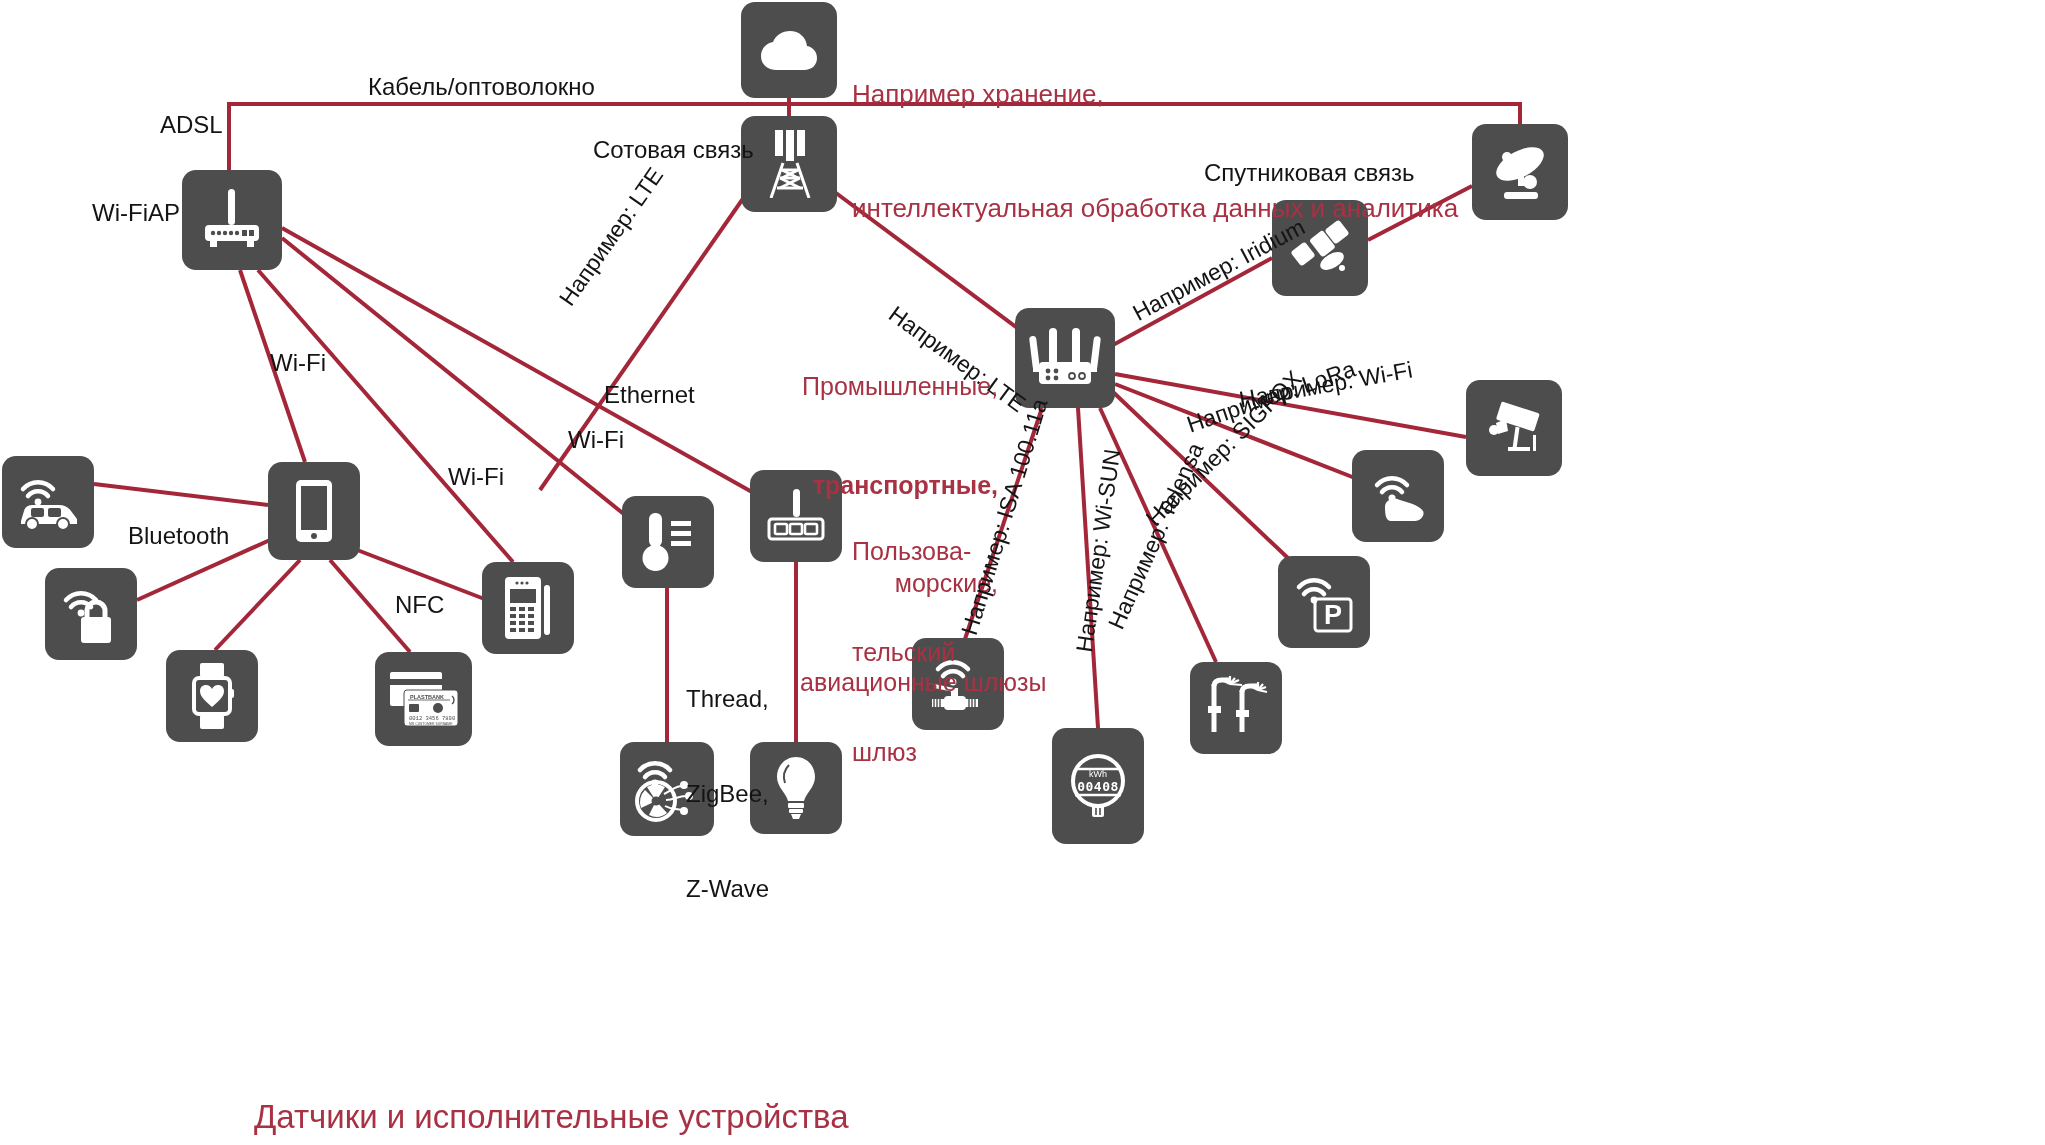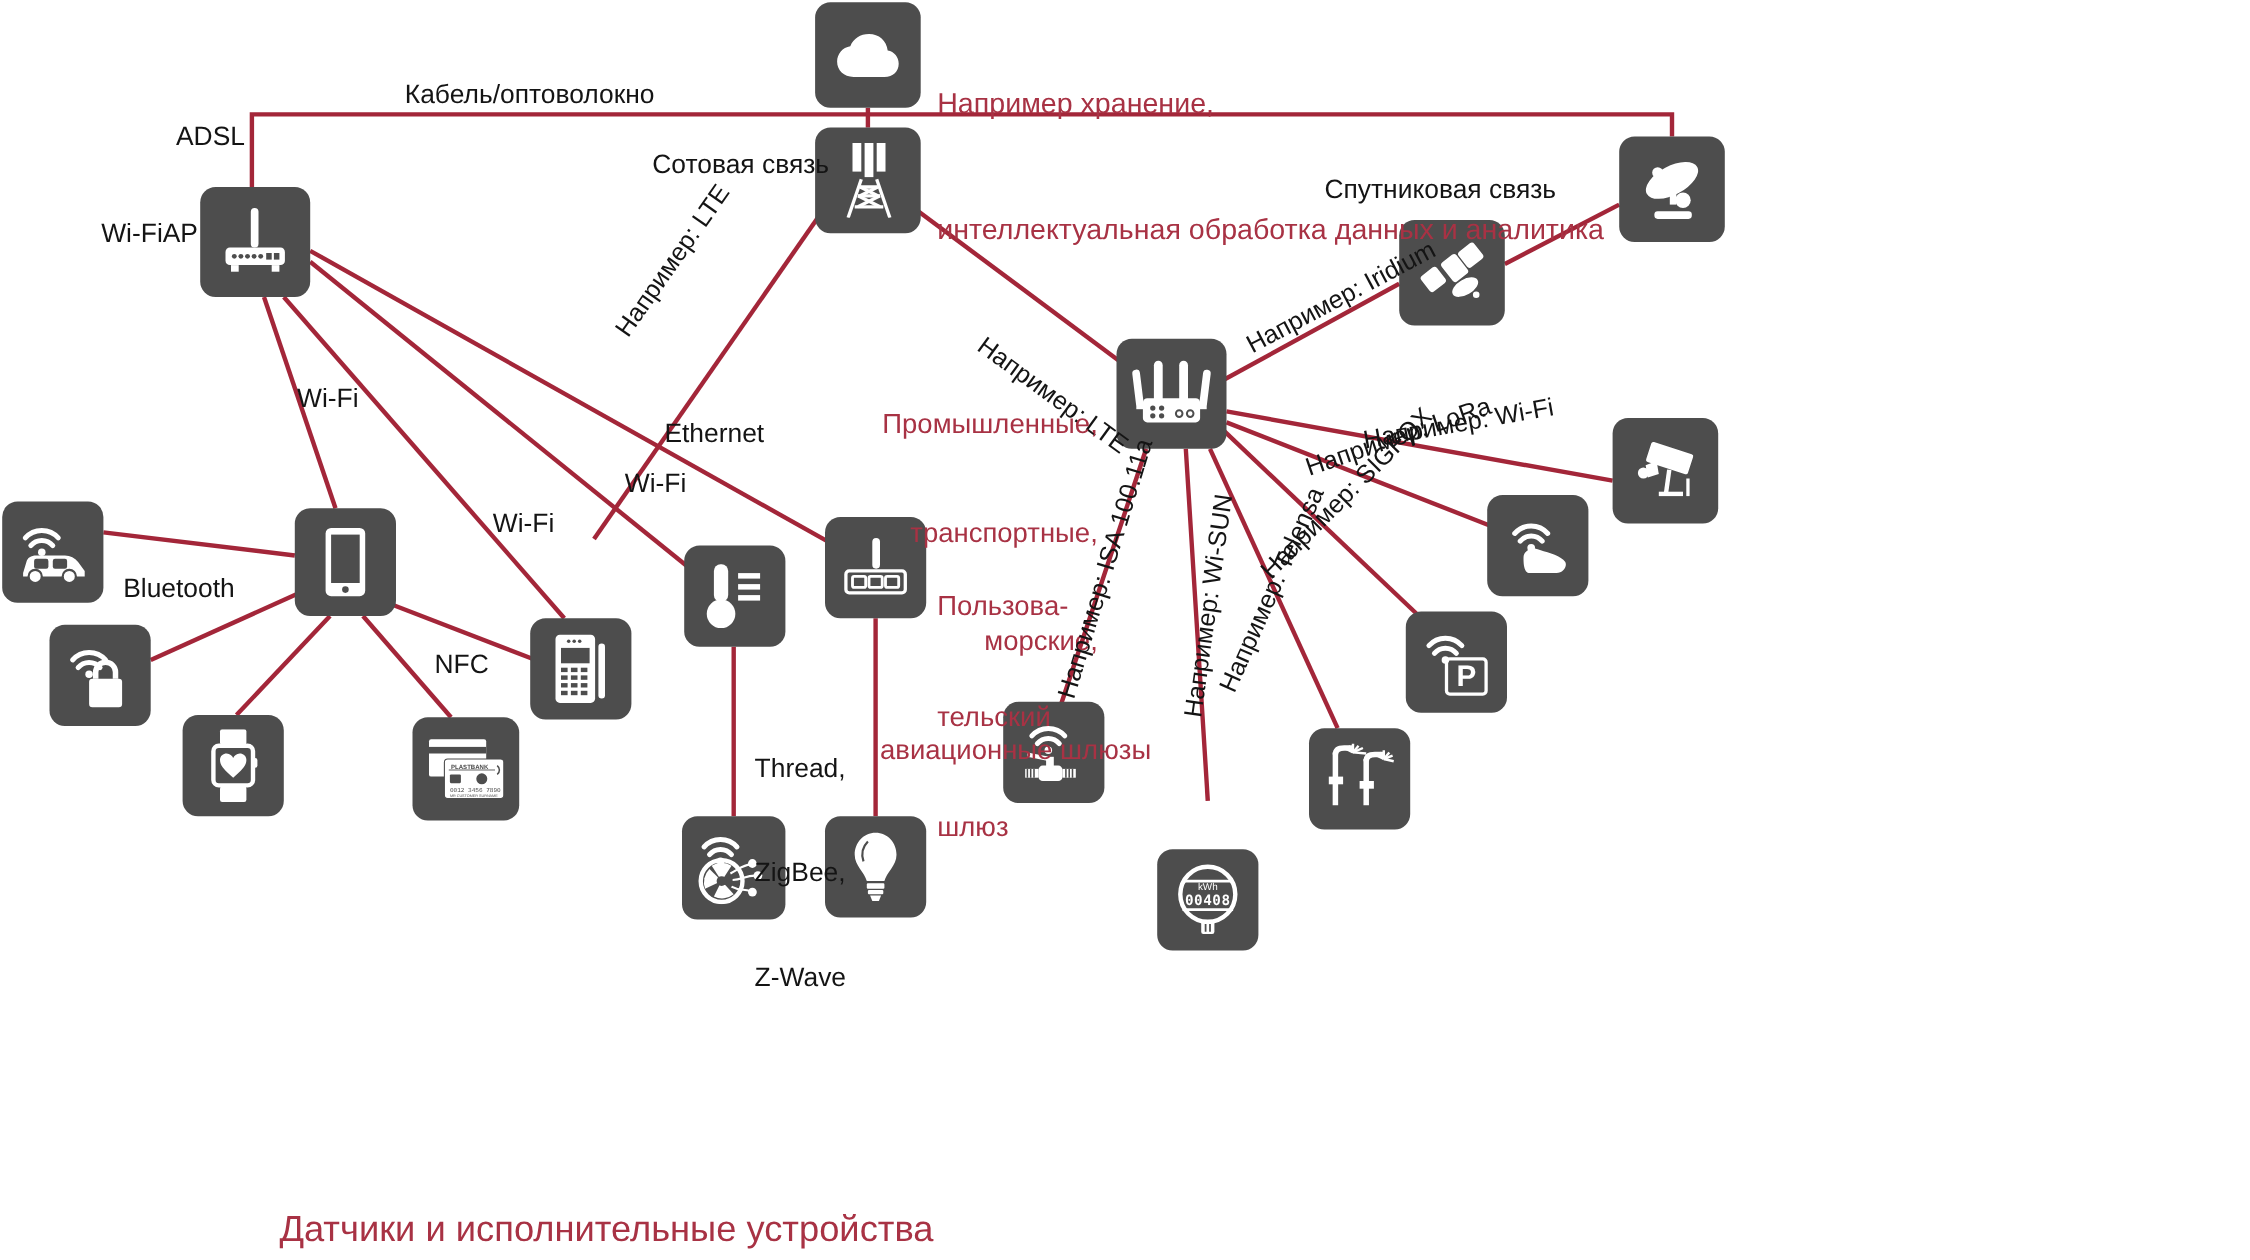--- a/index.html
+++ b/index.html
@@ -385,21 +385,21 @@
             <path d="M54,14 L54,6"></path>
             <path d="M54,14 L59,8"></path>
           <path d="M54,14 L62,11"></path>
             <path d="M54,14 L63,16"></path>
             <path d="M54,14 L46,10"></path>
         </g>
       </svg>
     </span>
   </div>
 
-  <div class="node" style="left:1052px;top:728px;width:92px;height:92px;margin-top:44px;">
+  <div class="node" style="left:1052px;top:728px;width:92px;height:116px;">
     <span>
       <svg width="62" height="66" viewBox="0 0 62 66">
         <circle cx="31" cy="28" r="25" fill="none" stroke="#fff" stroke-width="4"></circle>
         <path d="M10,16 L52,16" stroke="#fff" stroke-width="2.5"></path>
         <path d="M8,42 L54,42" stroke="#fff" stroke-width="2.5"></path>
         <text x="31" y="24" font-family="'Liberation Sans',sans-serif" font-size="9" fill="#fff" text-anchor="middle">kWh</text>
         <text x="31" y="38" font-family="'DejaVu Sans Mono',monospace" font-size="13" font-weight="bold" fill="#fff" text-anchor="middle" letter-spacing="0.5">00408</text>
         <rect x="25" y="52" width="12" height="12" rx="2" fill="#fff"></rect>
         <g stroke="#4d4d4d" stroke-width="1.6">
             <path d="M29,55 L29,62"></path>
@@ -462,21 +462,21 @@
   <div class="lbl lbl-dark" style="left:92px;top:198px;font-size:24px;">Wi-FiAP</div>
 
   <div class="lbl lbl-dark" style="left:1204px;top:158px;font-size:24px;">Спутниковая связь</div>
 
   <div class="lbl lbl-dark rot" style="left:553px;top:295px;font-size:23px;transform:rotate(-55deg);">Например: LTE</div>
 
   <div class="lbl lbl-dark rot" style="left:900px;top:300px;font-size:23px;transform:rotate(36deg);">Например: LTE</div>
 
   <div class="lbl lbl-red" style="left:800px;top:308px;width:198px;text-align:right;font-size:25px;">
     <div>Промышленные,</div>
-    <div style="margin-top:4px;">транспортные,</div>
+    <div style="margin-top:4px;font-weight:bold;">транспортные,</div>
     <div style="margin-top:4px;">морские,</div>
     <div style="margin-top:4px;">авиационные шлюзы</div>
   </div>
 
   <div class="lbl lbl-dark rot" style="left:1128px;top:302px;font-size:23px;transform:rotate(-28deg);">Например: Iridium</div>
 
   <div class="lbl lbl-dark rot" style="left:1237px;top:386px;font-size:23px;transform:rotate(-10deg);">Например: Wi-Fi</div>
 
   <div class="lbl lbl-dark rot" style="left:1183px;top:412px;font-size:23px;transform:rotate(-19deg);">Например: LoRa</div>
 
@@ -495,21 +495,21 @@
   <div class="lbl lbl-dark" style="left:568px;top:425px;font-size:24px;">Wi-Fi</div>
 
   <div class="lbl lbl-dark" style="left:448px;top:462px;font-size:24px;">Wi-Fi</div>
 
   <div class="lbl lbl-red" style="left:852px;top:473px;font-size:25px;">
     <div>Пользова-</div>
     <div style="margin-top:6px;">тельский</div>
     <div style="margin-top:6px;">шлюз</div>
   </div>
 
-  <div class="lbl lbl-dark" style="left:112px;top:521px;font-size:24px;">Bluetooth</div>
+  <div class="lbl lbl-dark" style="left:128px;top:521px;font-size:24px;">Bluetooth</div>
 
   <div class="lbl lbl-dark" style="left:395px;top:590px;font-size:24px;">NFC</div>
 
   <div class="lbl lbl-dark" style="left:686px;top:624px;font-size:24px;">
     <div>Thread,</div>
     <div style="margin-top:4px;">ZigBee,</div>
     <div style="margin-top:4px;">Z-Wave</div>
   </div>
 
   <div class="lbl lbl-red" style="left:254px;top:1096px;font-size:33px;">Датчики и исполнительные устройства</div>

